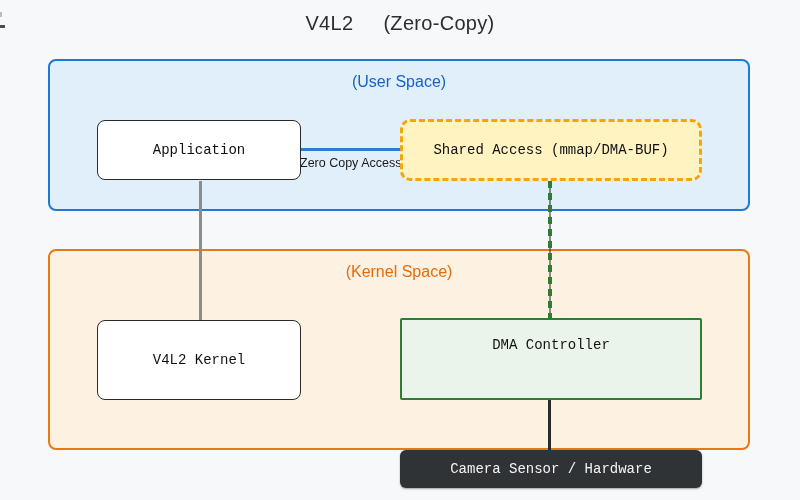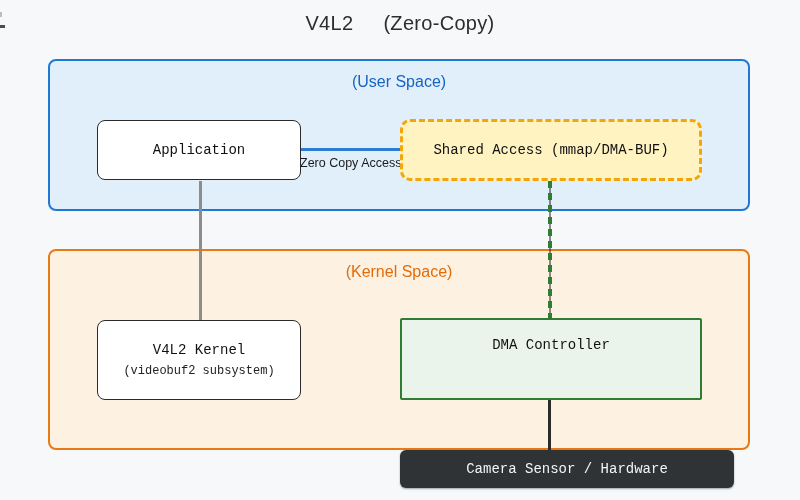--- a/index.html
+++ b/index.html
@@ -66,21 +66,21 @@
     gap:6px;
   }
   .node-driver .sub{font-size:12px;color:#222;}
   .node-dma{
     left:400px;top:318px;width:302px;height:82px;
     background:var(--dma_fill,#eaf4ea);
     border:2px solid var(--dma_border,#2e7d32);border-radius:2px;
     justify-content:flex-start;padding-top:17px;
   }
   .node-hw{
-    left:400px;top:450px;width:334px;height:38px;
+    left:400px;top:450px;width:302px;height:38px;
     background:var(--hw_fill,#303336);color:var(--hw_text,#f4f4f4);
     border-radius:6px;box-shadow:0 1px 2px rgba(0,0,0,.35);
     font-size:14px;
   }
 
   
   .edge-blue{left:301px;top:148px;width:99px;height:3px;background:var(--edge_blue,#2b7cd3);}
   .edge-gray{left:199px;top:181px;width:2.5px;height:139px;background:var(--edge_gray,#8c8c8c);}
   .edge-dark{left:548px;top:400px;width:3px;height:51px;background:var(--edge_dark,#2b2b2b);}
   .edge-green{left:545px;top:181px;width:10px;height:137px;}
@@ -121,21 +121,20 @@
 <div class="abs node node-app">
   <span>Application</span>
 </div>
 
 <div class="abs node node-buffer">
   <span>Shared Access (mmap/DMA-BUF)</span>
 </div>
 
 <div class="abs node node-driver">
   <span>V4L2 Kernel</span>
-  <span class="sub">(videobuf2 subsystem)</span>
 </div>
 
 <div class="abs node node-dma">
   <span>DMA Controller</span>
 </div>
 
 <div class="abs node node-hw">
   <span>Camera Sensor / Hardware</span>
 </div>
 

